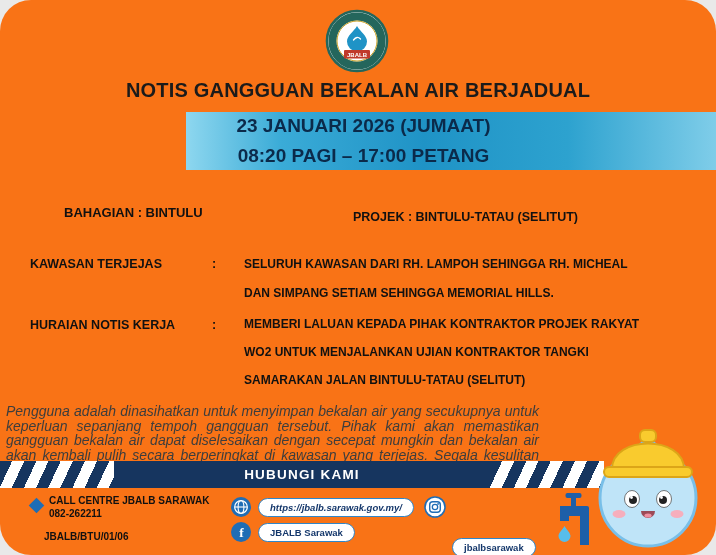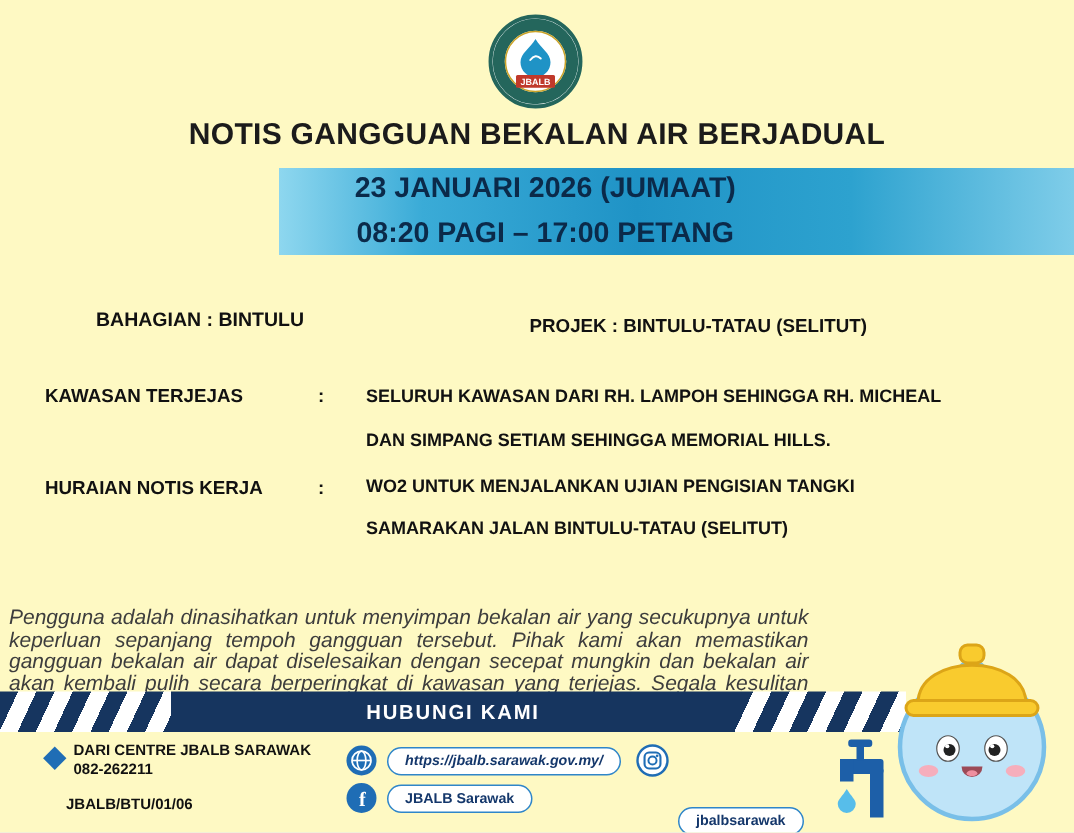--- a/index.html
+++ b/index.html
@@ -1,19 +1,20 @@
 <!DOCTYPE html>
 <html><head>
 <meta charset="utf-8">
 <style>
   html,body { margin:0; padding:0; background:#e9e9e9; }
   .page {
-    position:relative; width:716px; height:555px; background:#fef9c3;
+    position:relative; width:716px; height:555px; background:#f97316;
     font-family:"Liberation Sans", sans-serif; overflow:hidden;
     margin:0 auto;
+    border-radius:31px;
   }
   .logo { position:absolute; left:325px; top:9px; width:64px; height:64px; }
 
   .title {
     position:absolute; top:79px; left:0; width:100%;
     text-align:center; font-size:20px; font-weight:bold; color:#1b1b1b;
     letter-spacing:.2px;
   }
 
   .banner {
@@ -109,35 +110,36 @@
   <div class="row-label kawasan-label">KAWASAN TERJEJAS</div>
   <div class="colon kawasan-colon">:</div>
   <div class="value kawasan-value">
     <div>SELURUH KAWASAN DARI RH. LAMPOH SEHINGGA RH. MICHEAL</div>
     <div>DAN SIMPANG SETIAM SEHINGGA MEMORIAL HILLS.</div>
   </div>
 
   <div class="row-label huraian-label">HURAIAN NOTIS KERJA</div>
   <div class="colon huraian-colon">:</div>
   <div class="value huraian-value">
-    <div>WO2 UNTUK MENJALANKAN UJIAN PENGISIAN TANGKI</div>
+    <div>MEMBERI LALUAN KEPADA PIHAK KONTRAKTOR PROJEK RAKYAT</div>
+    <div>WO2 UNTUK MENJALANKAN UJIAN KONTRAKTOR TANGKI</div>
     <div>SAMARAKAN JALAN BINTULU-TATAU (SELITUT)</div>
   </div>
 
   <div class="advisory">Pengguna adalah dinasihatkan untuk menyimpan bekalan air yang secukupnya untuk keperluan sepanjang tempoh gangguan tersebut. Pihak kami akan memastikan gangguan bekalan air dapat diselesaikan dengan secepat mungkin dan bekalan air akan kembali pulih secara berperingkat di kawasan yang terjejas. Segala kesulitan yang timbul akibat gangguan ini adalah sangat dikesali.</div>
 
   <div class="contact-bar">
     <div class="stripe"></div>
     <div class="bar-center">HUBUNGI KAMI</div>
     <div class="stripe"></div>
   </div>
 
   <div class="diamond"></div>
   <div class="call-centre">
-    <div>DARI CENTRE JBALB SARAWAK</div>
+    <div>CALL CENTRE JBALB SARAWAK</div>
     <div>082-262211</div>
   </div>
   <div class="ref">JBALB/BTU/01/06</div>
 
   <svg class="footer-icon globe-pos" viewBox="0 0 22 22">
     <circle cx="11" cy="11" r="10" fill="#1f6db5"></circle>
     <circle cx="11" cy="11" r="6.3" fill="none" stroke="#ffffff" stroke-width="1.2"></circle>
     <ellipse cx="11" cy="11" rx="2.9" ry="6.3" fill="none" stroke="#ffffff" stroke-width="1.1"></ellipse>
     <line x1="4.7" y1="11" x2="17.3" y2="11" stroke="#ffffff" stroke-width="1.1"></line>
   </svg>

